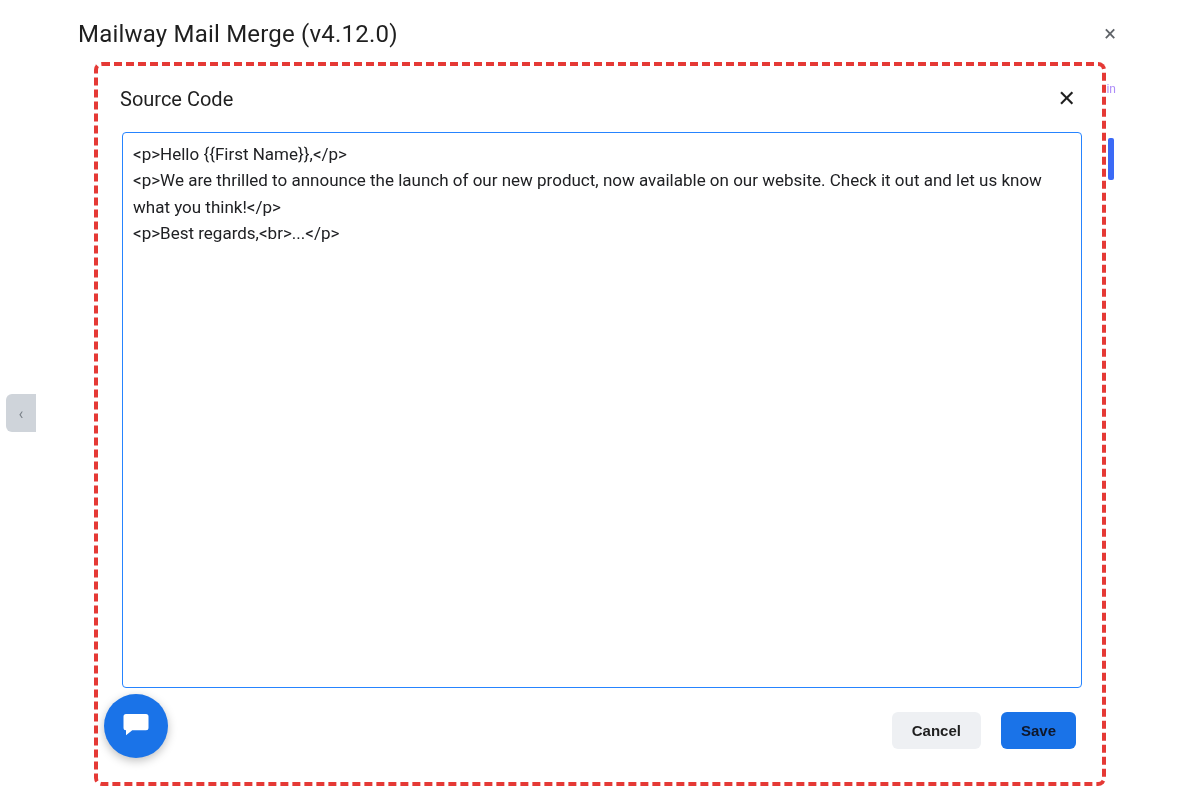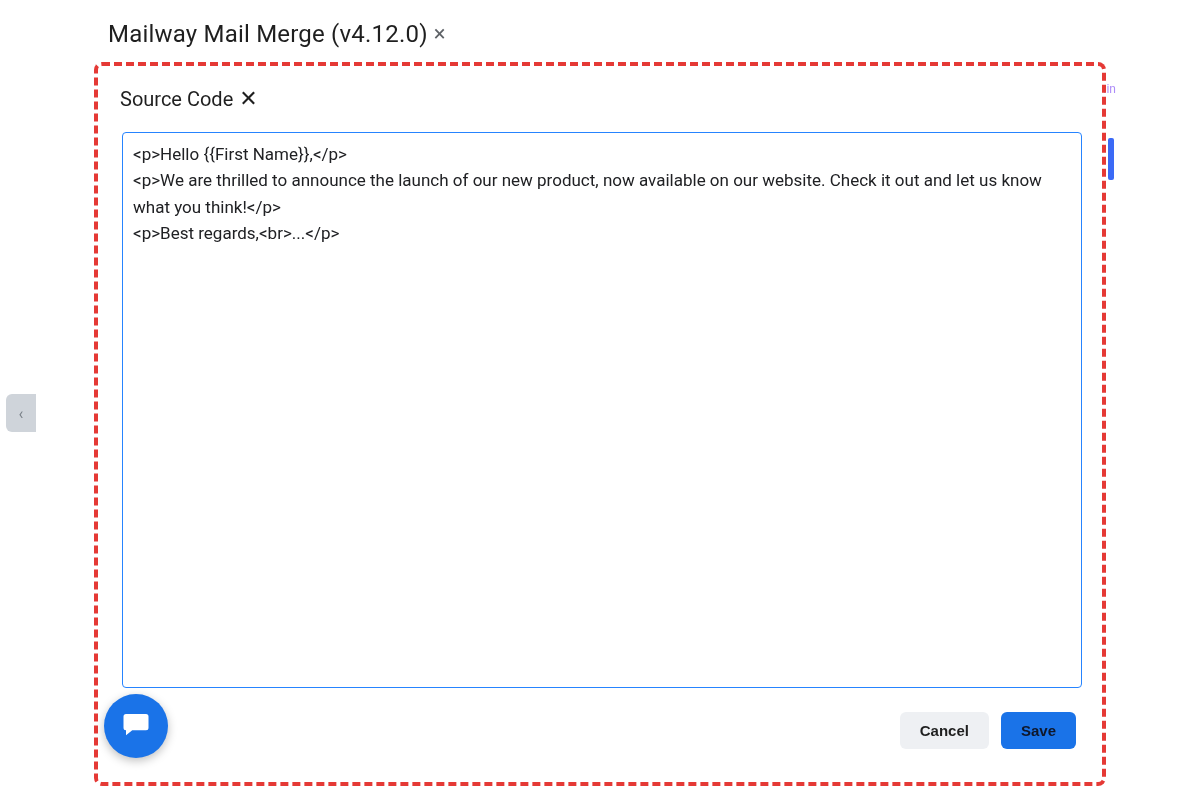--- a/index.html
+++ b/index.html
@@ -9,24 +9,24 @@
     background: #ffffff;
     color: #202124;
     overflow: hidden;
     position: relative;
   }
 
   
   .app-titlebar {
     position: absolute;
     top: 14px; left: 0; right: 0;
-    padding: 0 108px;
-    display: flex;
-    align-items: center;
-    justify-content: flex-start;
+    padding: 0 78px;
+    display: flex;
+    align-items: center;
+    justify-content: space-between;
     height: 40px;
   }
   .app-title {
     font-size: 24px;
     font-weight: 400;
     letter-spacing: 0.2px;
     color: #1f1f1f;
   }
   .app-close {
     color: #5f6368;
@@ -72,20 +72,21 @@
     left: 106px;
     width: 990px;
     height: 700px;
     background: #ffffff;
     display: flex;
     flex-direction: column;
   }
   .dialog-header {
     display: flex;
     align-items: center;
+    justify-content: space-between;
     padding: 14px 14px 12px 14px;
   }
   .dialog-title {
     font-size: 20px;
     font-weight: 400;
     color: #1f1f1f;
   }
   .dialog-close {
     font-size: 22px;
     line-height: 1;
@@ -107,21 +108,21 @@
     color: #202124;
     resize: none;
     outline: none;
     white-space: pre-wrap;
     word-wrap: break-word;
   }
 
   .dialog-footer {
     display: flex;
     justify-content: flex-end;
-    gap: 12px;
+    gap: 20px;
     padding: 24px 20px 0 0;
   }
   .btn {
     font-size: 15px;
     font-weight: 600;
     border-radius: 6px;
     padding: 10px 20px;
     border: none;
     cursor: pointer;
   }

